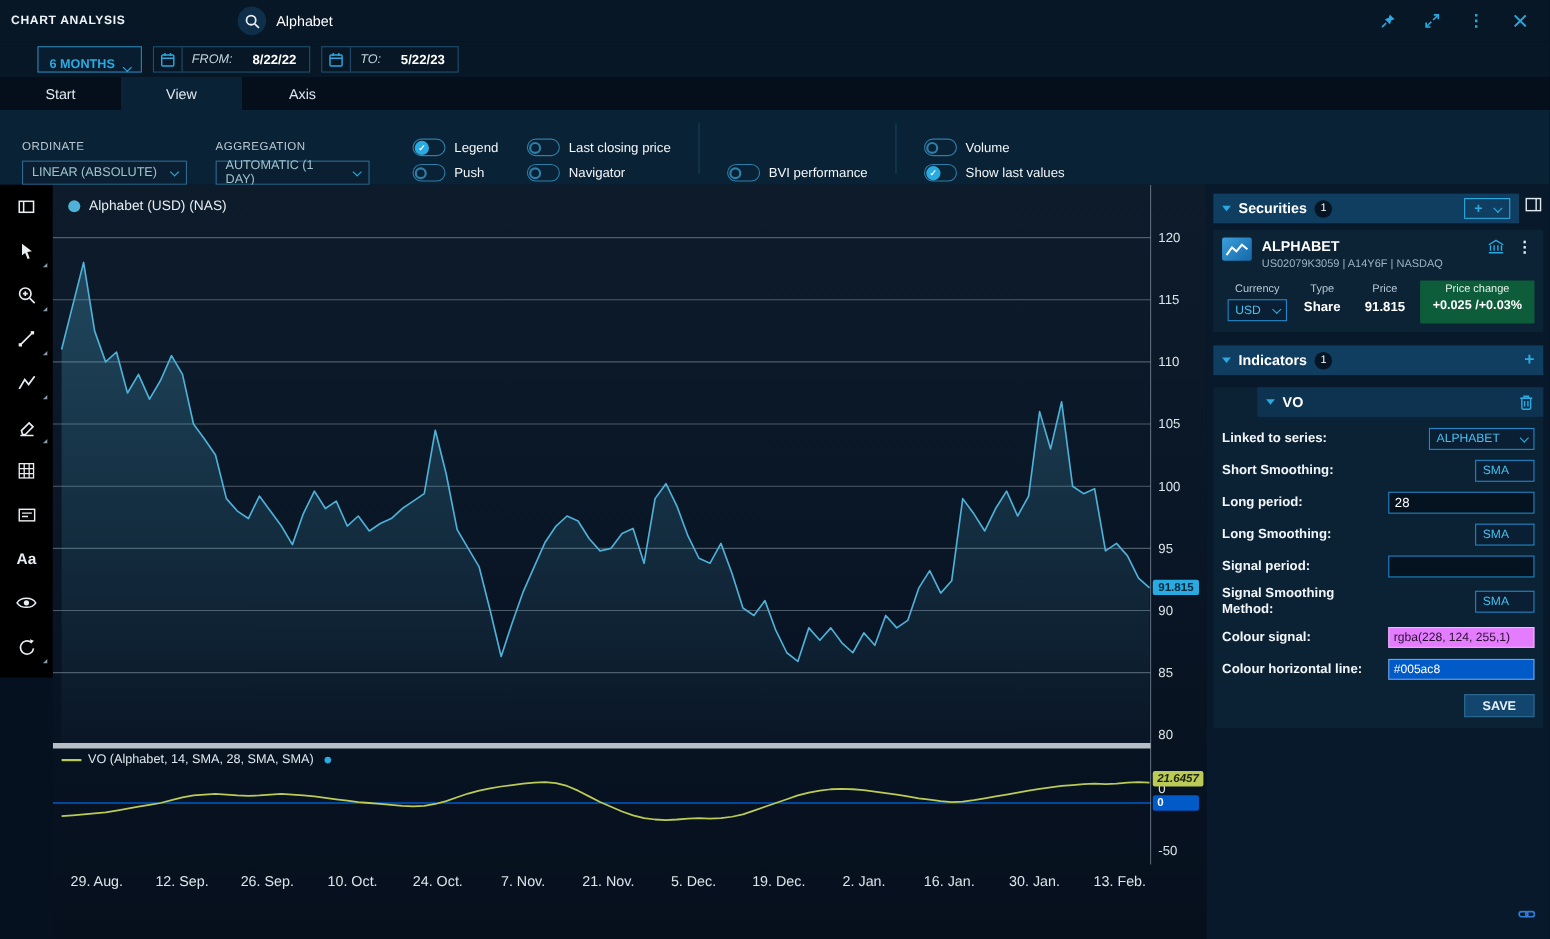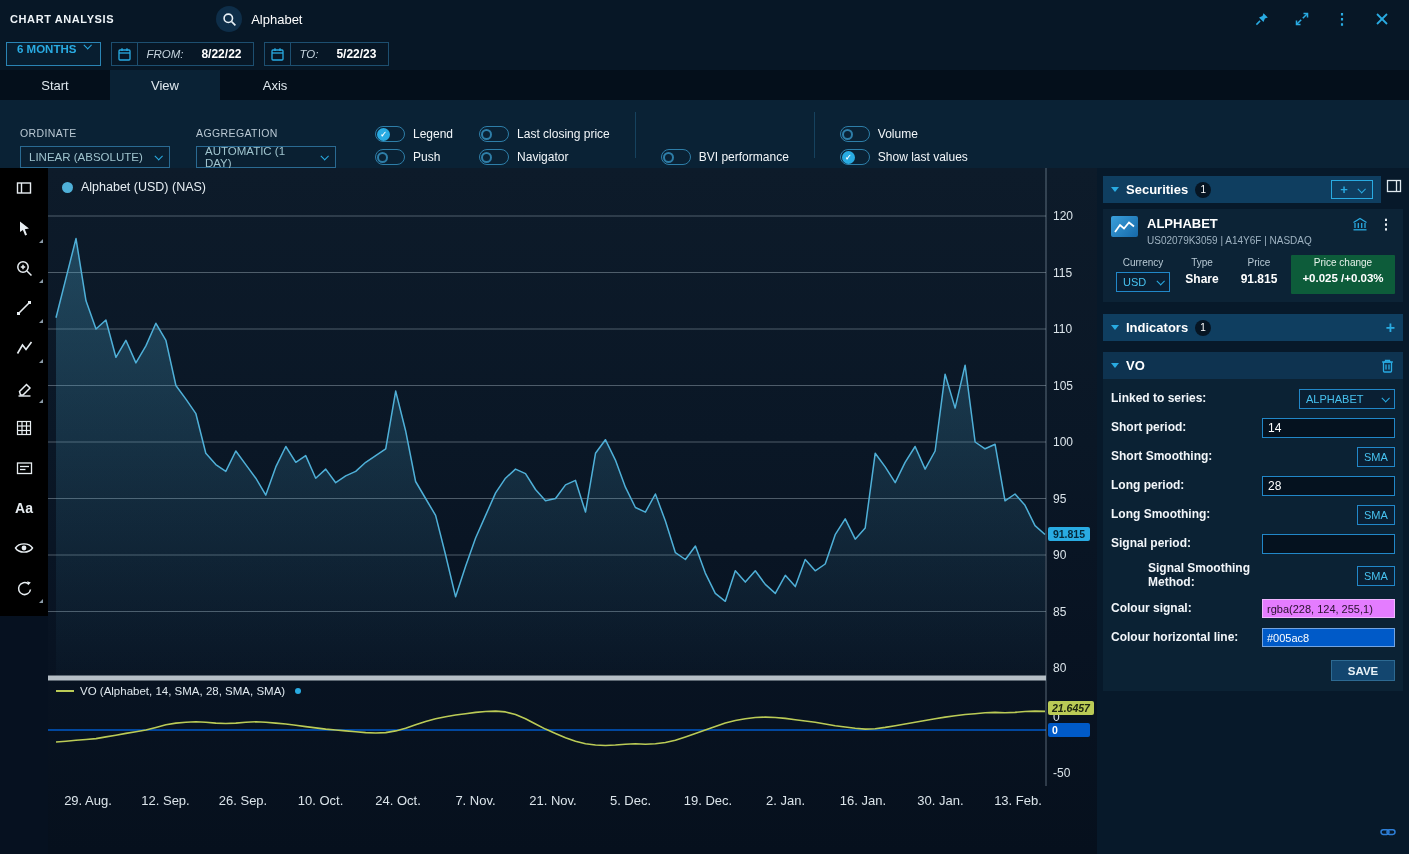--- a/index.html
+++ b/index.html
@@ -11,22 +11,22 @@
   .topbar { height:38px; background:#071726; display:flex; align-items:center; padding:0 10px; }
   .app-title { font-size:11px; font-weight:700; letter-spacing:.6px; color:#eef4f8; margin-right:14px; }
   .search-icon { width:26px; height:26px; border-radius:50%; background:#0e2e49; display:flex; align-items:center; justify-content:center; margin-left:88px; cursor:pointer; }
   .search-value { margin-left:9px; font-size:13px; color:#ffffff; }
   .topbar-right { margin-left:auto; display:flex; align-items:center; gap:22px; padding-right:8px; }
   .topbar-right span { display:flex; align-items:center; justify-content:center; width:18px; height:18px; cursor:pointer; }
   .kebab-glyph { color:#29abe2; font-size:15px; font-weight:700; }
 
   
   .datebar { height:32px; background:#071726; display:flex; align-items:center; padding:0 6px; gap:10px; }
-  .range-btn { display:flex; align-items:flex-start; height:24px; padding:0 10px; background:rgba(41,171,226,0.05);
-    border:1px solid #2a84b4; color:#29abe2; font-weight:700; font-size:11.5px; font-family:inherit; cursor:pointer; }
+  .range-btn { display:flex; align-items:flex-end; height:24px; padding:0 10px; background:rgba(41,171,226,0.05);
+    border:1px solid #2a84b4; color:#29abe2; font-weight:700; font-size:11.5px; font-family:inherit; cursor:pointer;margin-left:28px; }
   .date-group { display:flex; align-items:center; height:24px; border:1px solid #1d4f70; }
   .cal-btn { width:26px; height:100%; background:transparent; border:none; border-right:1px solid #1d4f70; display:flex; align-items:center; justify-content:center; cursor:pointer; }
   .date-label { font-style:italic; font-size:11.5px; color:#c4d2dc; margin:0 6px 0 8px; }
   .date-value { font-size:12px; font-weight:700; color:#ffffff; margin-right:12px; min-width:52px; text-align:right; }
 
   
   .tabs { height:30px; background:#040f1b; display:flex; }
   .tab { width:110px; display:flex; align-items:center; justify-content:center; font-size:13px; color:#dfe8ee; cursor:pointer; }
   .tab.active { background:#0a2235; }
 
@@ -104,27 +104,27 @@
   .cell-value { font-size:12px; font-weight:700; color:#ffffff; }
   .cell.cur { width:64px; } .cell.typ { width:50px; } .cell.prc { width:60px; }
   .cell.chg { flex:1; border-radius:1px; }
   .cell.chg .cell-label { color:#e6f2ea; }
   .cell.chg .cell-value { font-size:11.5px; }
   .dd { height:20px; border:1px solid #2187c8; background:#0a1f33; display:flex; align-items:center; justify-content:space-between; padding:0 6px;
     color:#47c1ef; font-size:11px; cursor:pointer; }
   .dd-usd { width:54px; }
 
   .vo-section { margin:11px 6px 0 6px; background:#0b2234; padding-bottom:8px; }
-  .vo-header { height:27px; background:#0e3350; display:flex; align-items:center; gap:7px; padding:0 8px; cursor:pointer; }
+  .vo-header { height:27px; background:#0e3350; display:flex; align-items:center; gap:7px; padding:0 8px; cursor:pointer;margin-left:40px; }
   .trash-btn { margin-left:auto; cursor:pointer; display:flex; }
   .vo-form { padding:5px 8px 0; }
   .frow { display:flex; justify-content:space-between; align-items:center; min-height:29px; }
   .flabel { font-size:12px; font-weight:700; color:#f2f6fa; max-width:152px; line-height:1.15; }
   .tinput { width:133px; height:20px; background:#05121f; border:1px solid #2187c8; color:#ffffff; font-size:12px; padding:0 5px; font-family:inherit; }
-  .dd-alpha { width:96px; } .dd-sma { width:38px;gap:40px; }
+  .dd-alpha { width:96px; } .dd-sma { width:54px;gap:40px; }
   .cinput { width:133px; height:19px; border:1px solid rgba(255,255,255,.45); font-size:11px; padding:0 4px; font-family:inherit; }
   .save-row { display:flex; justify-content:flex-end; padding:8px 8px 2px; }
   .save-btn { width:64px; height:21px; background:#13466f; border:1px solid #2d6a92; color:#e8f1f7; font-size:11.5px; font-weight:700; font-family:inherit; cursor:pointer; }
 
   .link-icon { position:absolute; right:13px; bottom:11px; cursor:pointer; }
 </style>
 </head>
 <body>
 
 <div class="app">
@@ -517,24 +517,20 @@
         </div>
         <div class="vo-form">
           <div class="frow">
             <span class="flabel">Linked to series:</span>
             <div class="dd dd-alpha">
               <span>ALPHABET</span>
                 <span class="chev"></span>
             </div>
           </div>
           <div class="frow">
-            <span class="flabel">Short period:</span>
-            <input class="tinput" value="14" style="">
-          </div>
-          <div class="frow">
             <span class="flabel">Short Smoothing:</span>
             <div class="dd dd-sma">
               <span>SMA</span>
                 <span class="chev"></span>
             </div>
           </div>
           <div class="frow">
             <span class="flabel">Long period:</span>
             <input class="tinput" value="28" style="">
           </div>
@@ -543,21 +539,21 @@
             <div class="dd dd-sma">
               <span>SMA</span>
                 <span class="chev"></span>
             </div>
           </div>
           <div class="frow">
             <span class="flabel">Signal period:</span>
             <input class="tinput" value="" style="">
           </div>
           <div class="frow" style="min-height:36px;">
-            <span class="flabel" style="max-width:118px;margin-left:37px;">Signal Smoothing Method:</span>
+            <span class="flabel" style="max-width:118px;">Signal Smoothing Method:</span>
             <div class="dd dd-sma">
               <span>SMA</span>
                 <span class="chev"></span>
             </div>
           </div>
           <div class="frow">
             <span class="flabel">Colour signal:</span>
             <input class="cinput" style="color: rgb(39, 16, 44); background: rgb(228, 124, 255);" value="rgba(228, 124, 255,1)">
           </div>
           <div class="frow">

